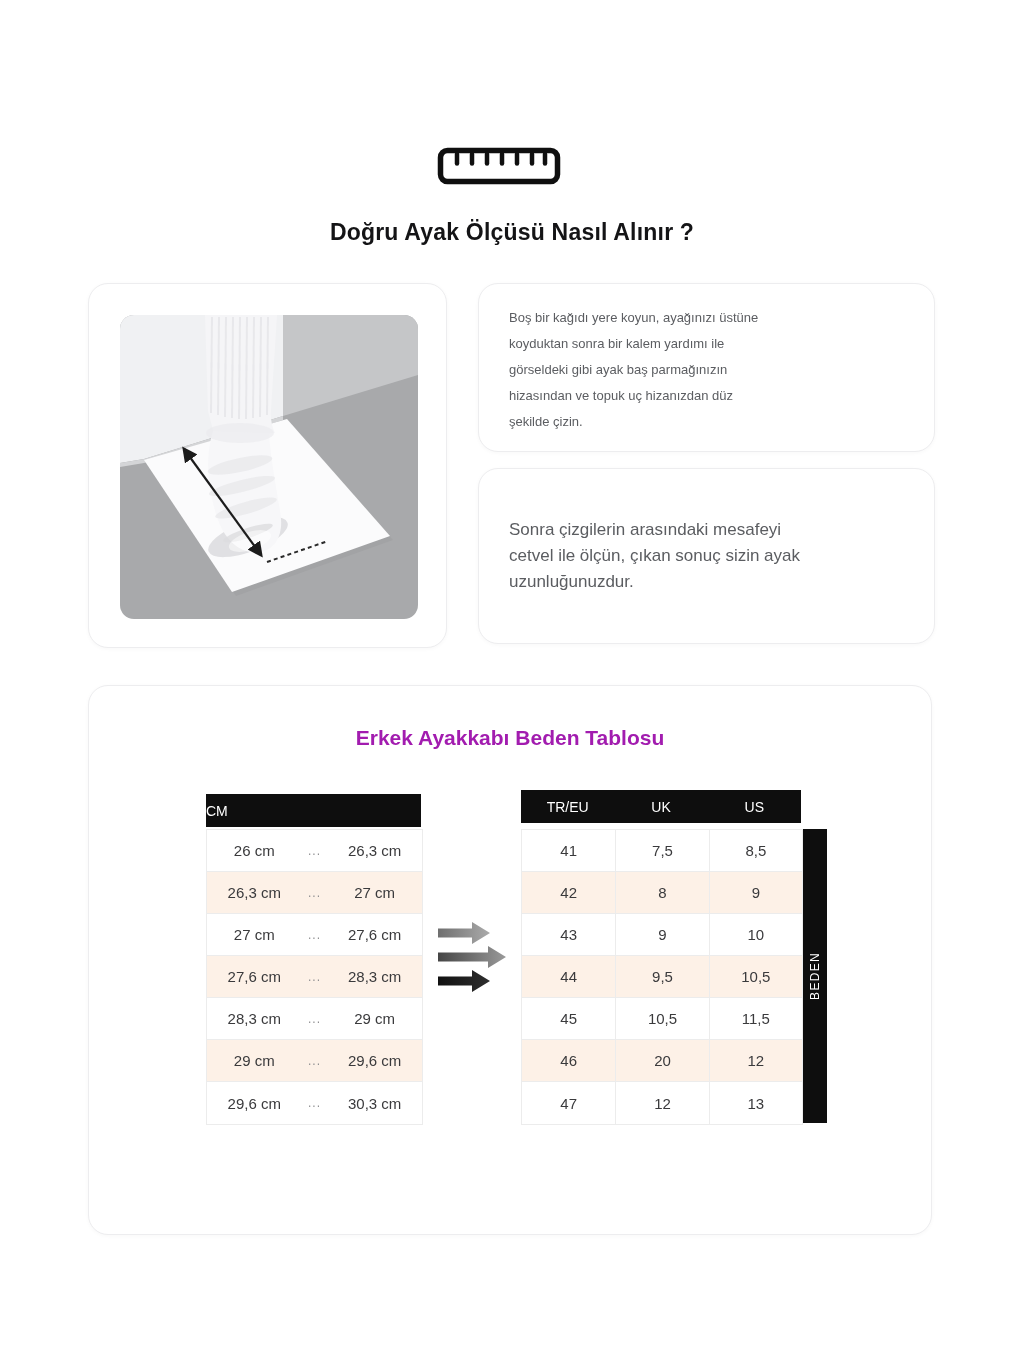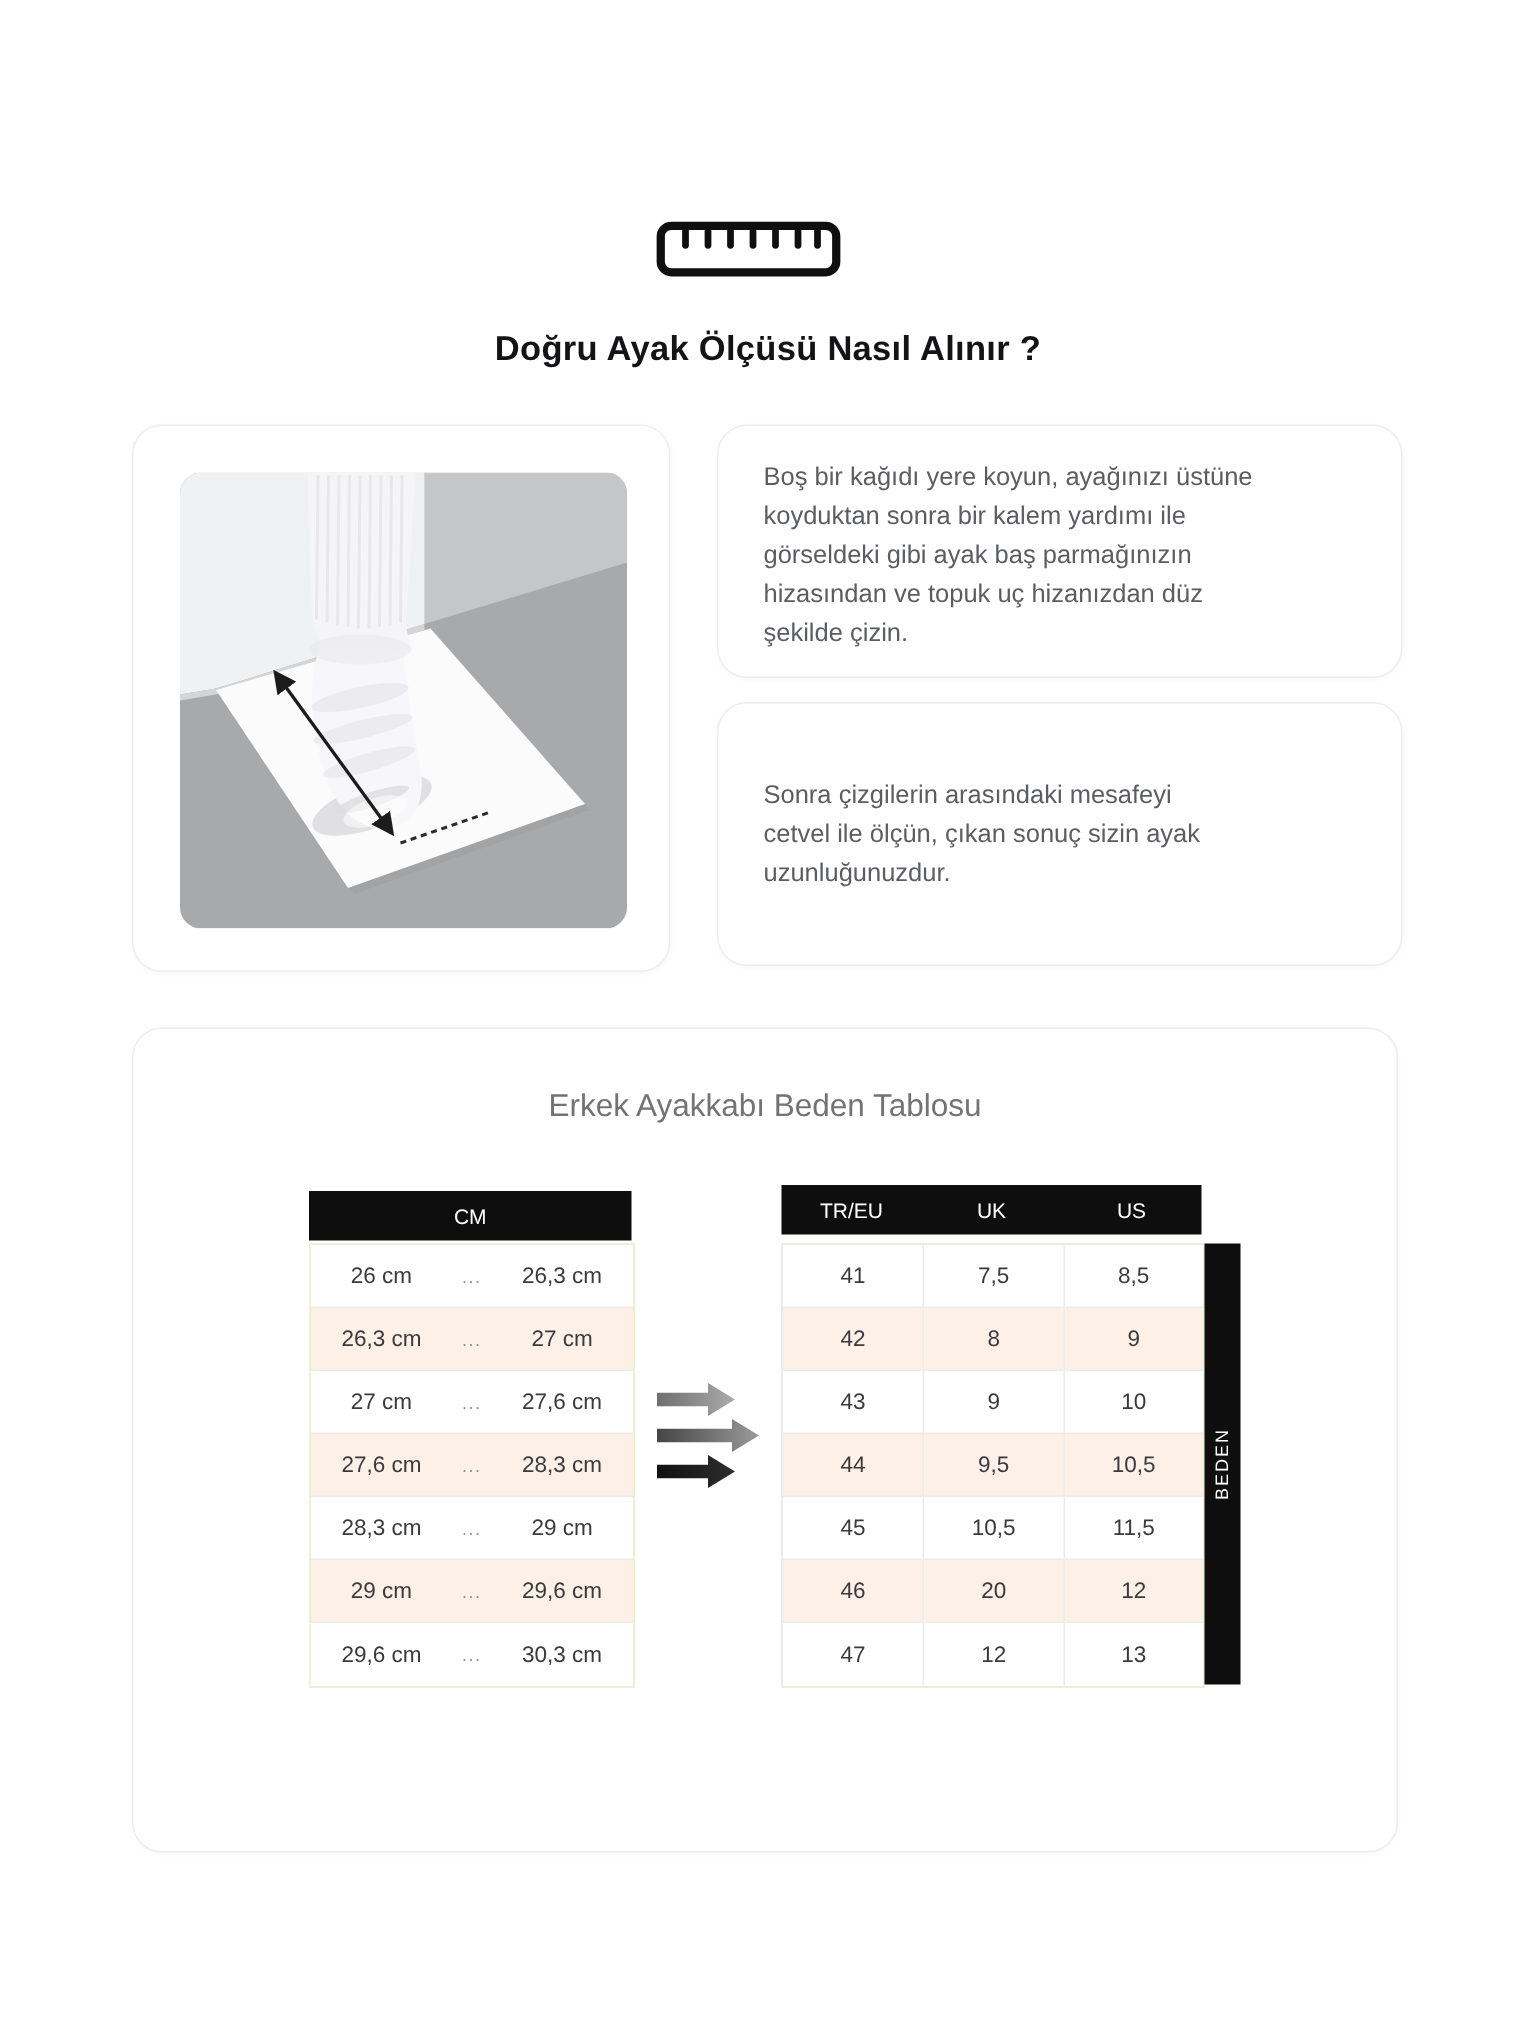--- a/index.html
+++ b/index.html
@@ -8,30 +8,30 @@
   .card{position:absolute;background:#fff;border:1px solid #ededef;border-radius:20px;box-shadow:0 1px 4px rgba(0,0,0,.03);box-sizing:border-box;}
 
   
   #ruler-wrap{left:437px;top:147px;width:124px;height:38px;}
   #page-title{left:4px;right:0;top:219px;text-align:center;font-size:23px;font-weight:700;color:#141416;letter-spacing:.2px;}
 
   
   #card-photo{left:88px;top:283px;width:359px;height:365px;}
   #photo-frame{position:absolute;left:31px;top:31px;width:298px;height:304px;border-radius:14px;overflow:hidden;}
   #card-step1{left:478px;top:283px;width:457px;height:169px;}
-  #card-step1 p{margin:21px 28px 0 30px;font-size:17px;line-height:26px;color:#5b5d61;white-space:pre-line;}
+  #card-step1 p{margin:21px 28px 0 30px;font-size:13px;line-height:26px;color:#5b5d61;white-space:pre-line;}
   #card-step2{left:478px;top:468px;width:457px;height:176px;display:flex;align-items:center;}
   #card-step2 p{margin:0 40px 0 30px;font-size:17px;line-height:26px;color:#5b5d61;white-space:pre-line;}
 
   
   #card-table{left:88px;top:685px;width:844px;height:550px;}
-  #table-title{position:absolute;left:0;right:0;top:40px;text-align:center;font-size:21px;font-weight:400;color:#737373;}
+  #table-title{position:absolute;left:0;right:0;top:40px;text-align:center;font-size:21px;font-weight:700;color:#a21caf;}
 
   .thead{position:absolute;background:#0e0e0e;color:#fff;font-size:14px;display:flex;align-items:center;box-sizing:border-box;}
-  #cm-header{left:117px;top:108px;width:215px;height:33px;justify-content:center;}
+  #cm-header{left:117px;top:108px;width:215px;height:33px;justify-content:flex-start;}
   #conv-header{left:432px;top:104px;width:280px;height:33px;}
   #conv-header span{flex:1 1 33.33%;text-align:center;}
 
   .tbody{position:absolute;background:#bef264;border:1px solid #ececec;box-sizing:content-box;}
   #cm-rows{left:117px;top:143px;width:215px;}
   #conv-rows{left:432px;top:143px;width:280px;}
   .trow{height:42px;display:flex;align-items:center;box-sizing:border-box;border-bottom:1px solid #ececec;background:#fff;font-size:15px;color:#3a3a3c;}
   .trow:last-child{border-bottom:none;}
   .trow.alt{background:#fdf1e7;}
   .tcell{text-align:center;}

